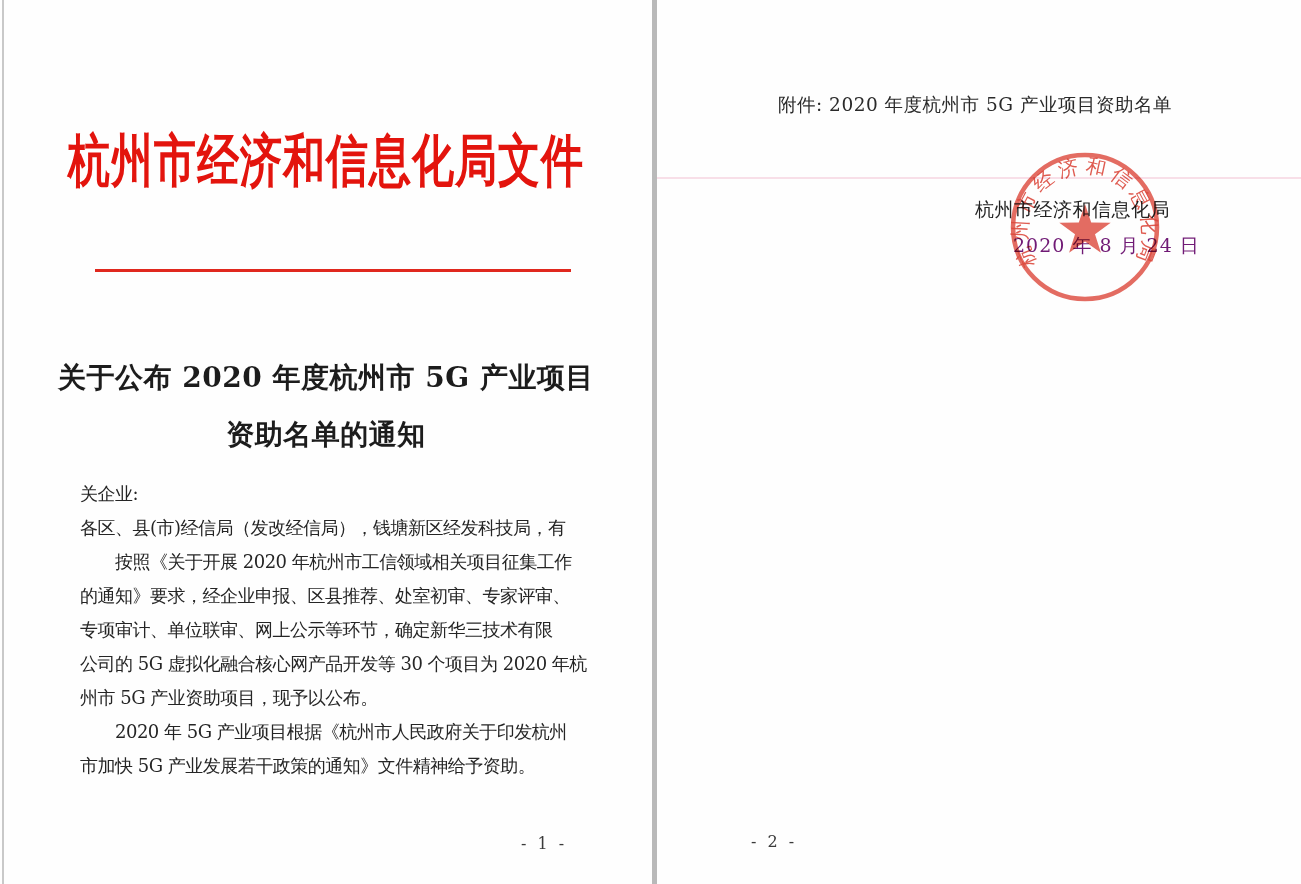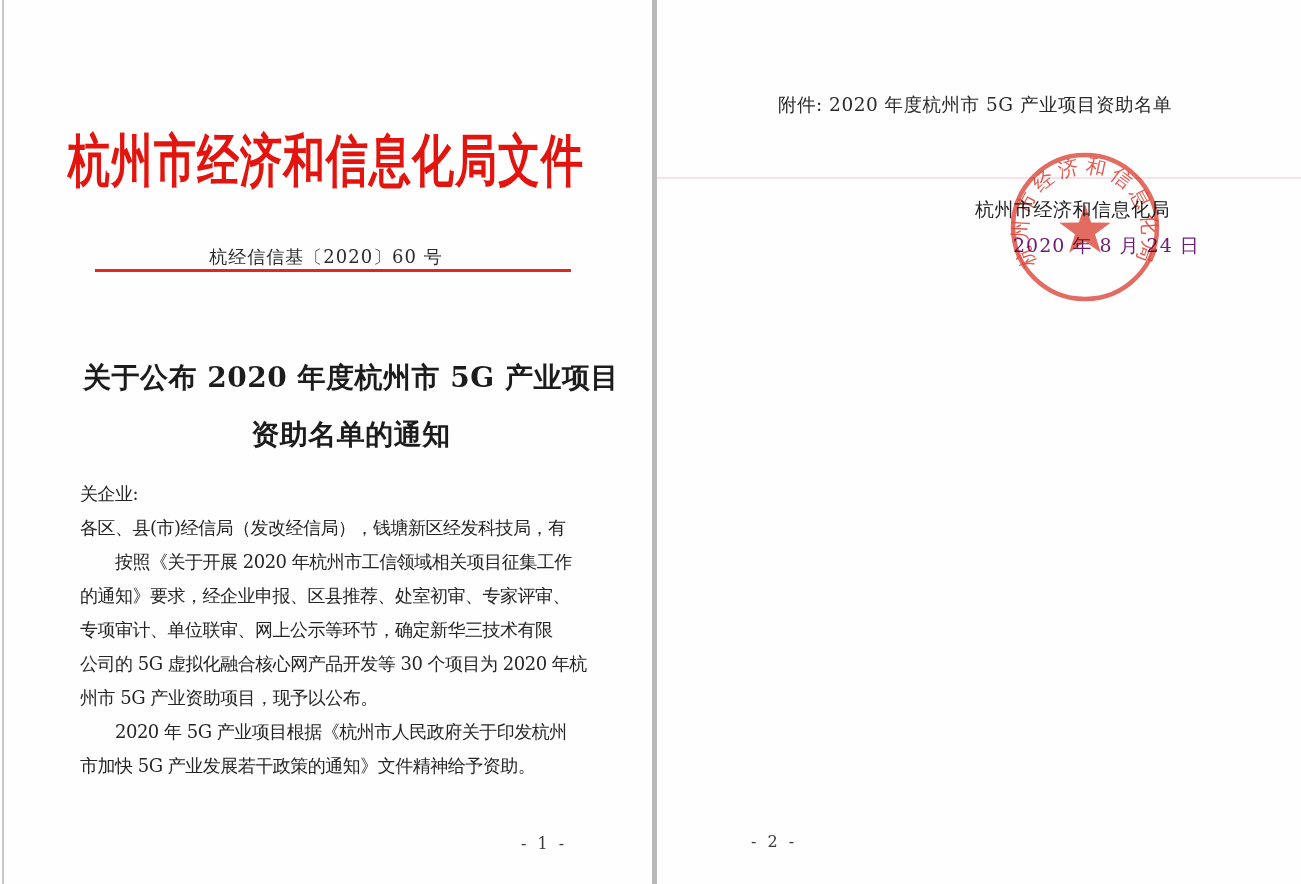--- a/index.html
+++ b/index.html
@@ -31,21 +31,21 @@
     position:absolute;top:245px;left:0;width:100%;
     text-align:center;font-size:18px;color:#2b2b2b;letter-spacing:1px;
   }
   .red-rule{
     position:absolute;top:269px;left:95px;width:476px;height:3px;
     background:#e0281e;
   }
   .doc-title{
     position:absolute;top:349px;left:0;width:100%;
     text-align:center;font-size:28px;font-weight:bold;color:#1c1c1c;
-    line-height:57px;letter-spacing:0.5px;padding-left:25px;
+    line-height:57px;letter-spacing:0.5px;
   }
   .body-block{
     position:absolute;top:477px;left:80px;width:505px;
     font-size:18px;line-height:34px;color:#252525;
   }
   .body-line{white-space:nowrap;letter-spacing:-0.5px;}
   .page-num{
     position:absolute;font-size:16px;color:#3a3a3a;letter-spacing:3px;white-space:nowrap;
   }
   #page-num-1{top:834px;left:521px;}
@@ -76,21 +76,20 @@
 </head>
 <body>
 
 <div id="screen">
 
   <div class="scan-edge-left"></div>
 
   <div class="page" id="left-page">
     <div class="agency-header">杭州市经济和信息化局文件</div>
 
-    <div class="doc-number">杭经信信基〔2020〕60 号</div>
 
     <div class="red-rule"></div>
 
     <div class="doc-title">
       <div>关于公布 2020 年度杭州市 5G 产业项目</div>
       <div>资助名单的通知</div>
     </div>
 
     <div class="body-block">
       <div class="body-line">关企业:</div>

